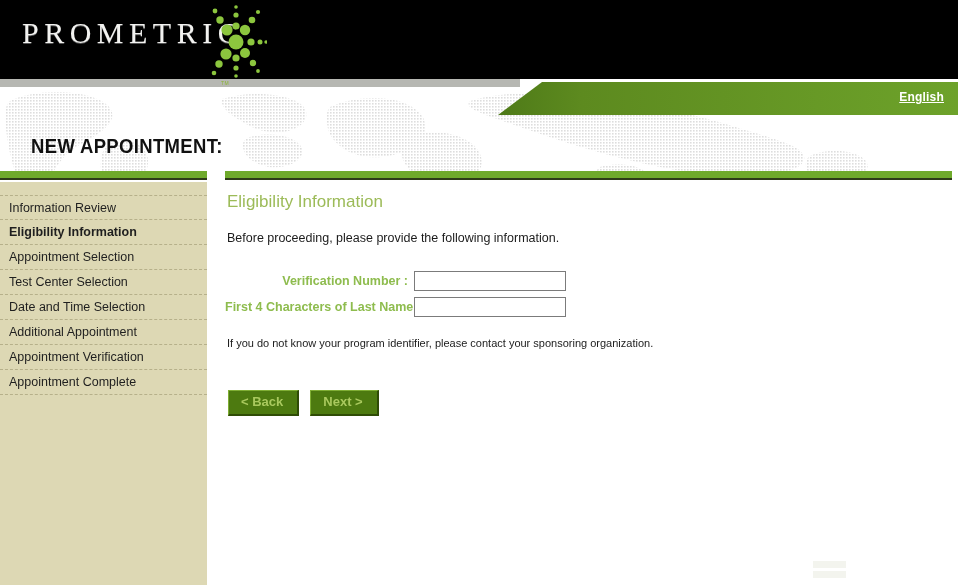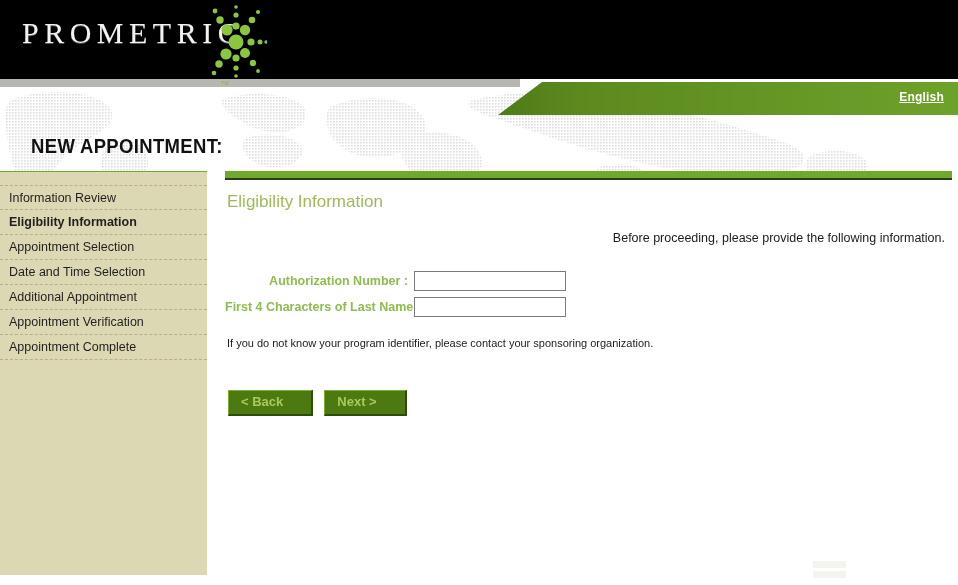--- a/index.html
+++ b/index.html
@@ -132,21 +132,21 @@
     left: 225px; top: 171px;
     width: 727px; height: 9px;
     background: #6faa2b;
     border-bottom: 2px solid #2d3a18;
     z-index: 6;
   }
 
   
   .sidebar {
     position: absolute;
-    left: 0; top: 172px;
+    left: 0; top: 182px;
     width: 207px;
     height: 403px;
     background: #ddd8b4;
     z-index: 6;
     padding-top: 13px;
   }
   .nav-item {
     height: 25px;
     line-height: 25px;
     padding-left: 9px;
@@ -170,21 +170,20 @@
     color: #9cbb58;
     font-size: 17px;
     font-family: "Liberation Sans", sans-serif;
     margin: 0 0 19px 2px;
     font-weight: normal;
   }
   .intro-text {
     font-size: 12.5px;
     color: #1b1b1b;
     margin: 0 0 26px 2px;
-    text-align: right;
   }
   .field-row {
     display: flex;
     align-items: center;
     margin-bottom: 6px;
   }
   .field-label {
     width: 189px;
     text-align: right;
     color: #8ebc4e;
@@ -217,21 +216,21 @@
     background: #4d7a10;
     color: #a9c95e;
     border: none;
     border-top: 1px solid #7fae34;
     border-left: 1px solid #7fae34;
     border-right: 2px solid #2f4c06;
     border-bottom: 2px solid #2f4c06;
     font-family: "Liberation Sans", sans-serif;
     font-size: 13px;
     font-weight: bold;
-    padding: 4px 28px 5px 12px;
+    padding: 4px 14px 5px 12px;
     cursor: pointer;
     line-height: 1.1;
   }
 
   
   .ghost-bars {
     position: absolute;
     left: 813px; top: 561px;
     z-index: 2;
   }
@@ -323,33 +322,34 @@
 
   <div class="page-title">NEW APPOINTMENT:</div>
 
   <div class="rule-left"></div>
   <div class="rule-right"></div>
 
   <div class="sidebar" id="sidebar-nav">
       <div class="nav-item first">Information Review</div>
       <div class="nav-item active">Eligibility Information</div>
       <div class="nav-item">Appointment Selection</div>
+      <div class="nav-item">Test Center Selection</div>
       <div class="nav-item">Date and Time Selection</div>
       <div class="nav-item">Additional Appointment</div>
       <div class="nav-item">Appointment Verification</div>
       <div class="nav-item">Appointment Complete</div>
     </div>
 
   <div class="content">
     <h2 class="content-heading">Eligibility Information</h2>
     <p class="intro-text">Before proceeding, please provide the following information.</p>
 
     <div id="form-rows">
         <div class="field-row">
-          <label class="field-label">Authorization Number :</label>
+          <label class="field-label">Verification Number :</label>
           <input type="text" class="field-input" value="" placeholder="" style="">
         </div>
         <div class="field-row">
           <label class="field-label">First 4 Characters of Last Name :</label>
           <input type="text" class="field-input" value="" placeholder="" style="">
         </div>
       </div>
 
     <p class="note-text">If you do not know your program identifier, please contact your sponsoring organization.</p>
 

